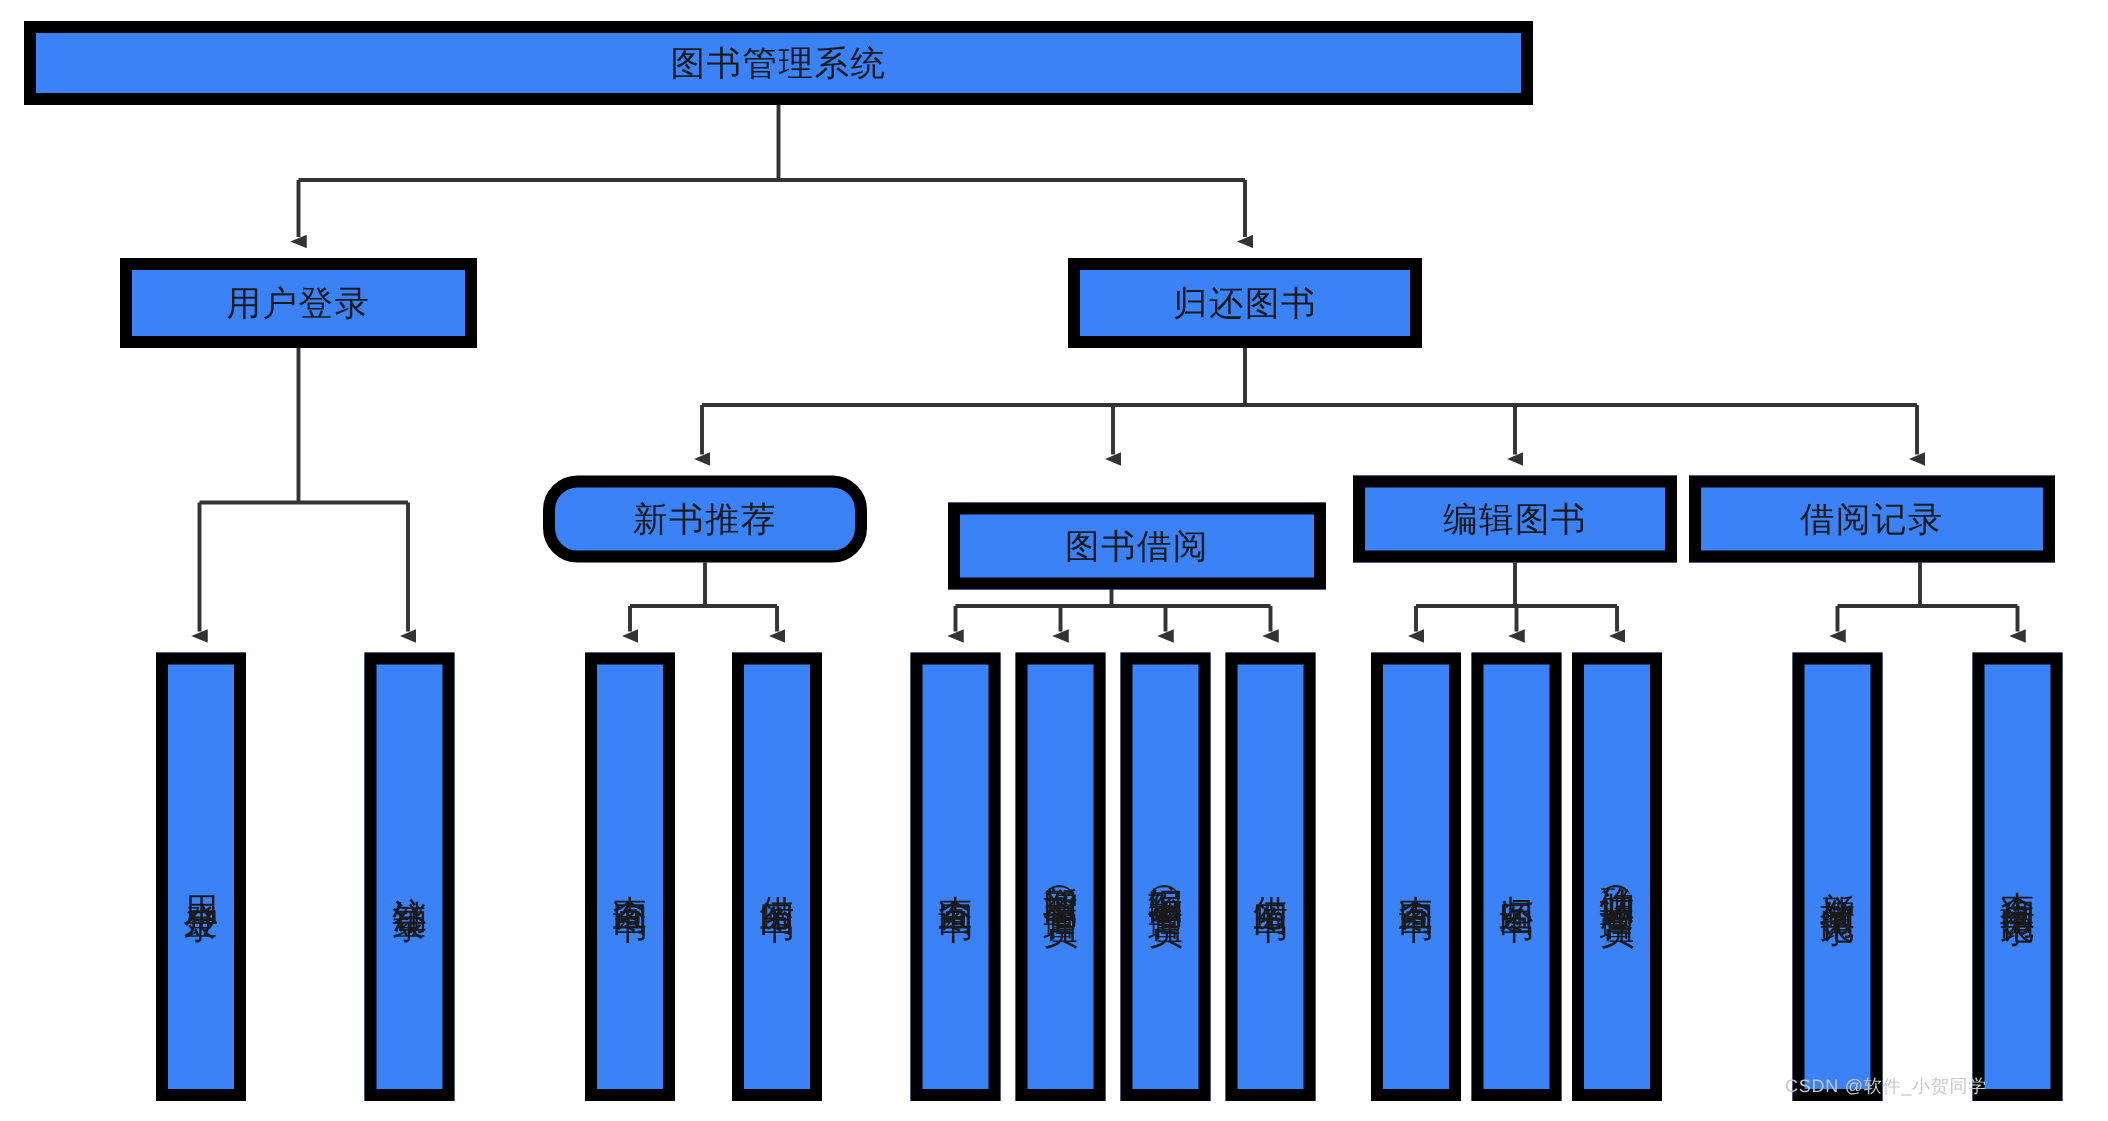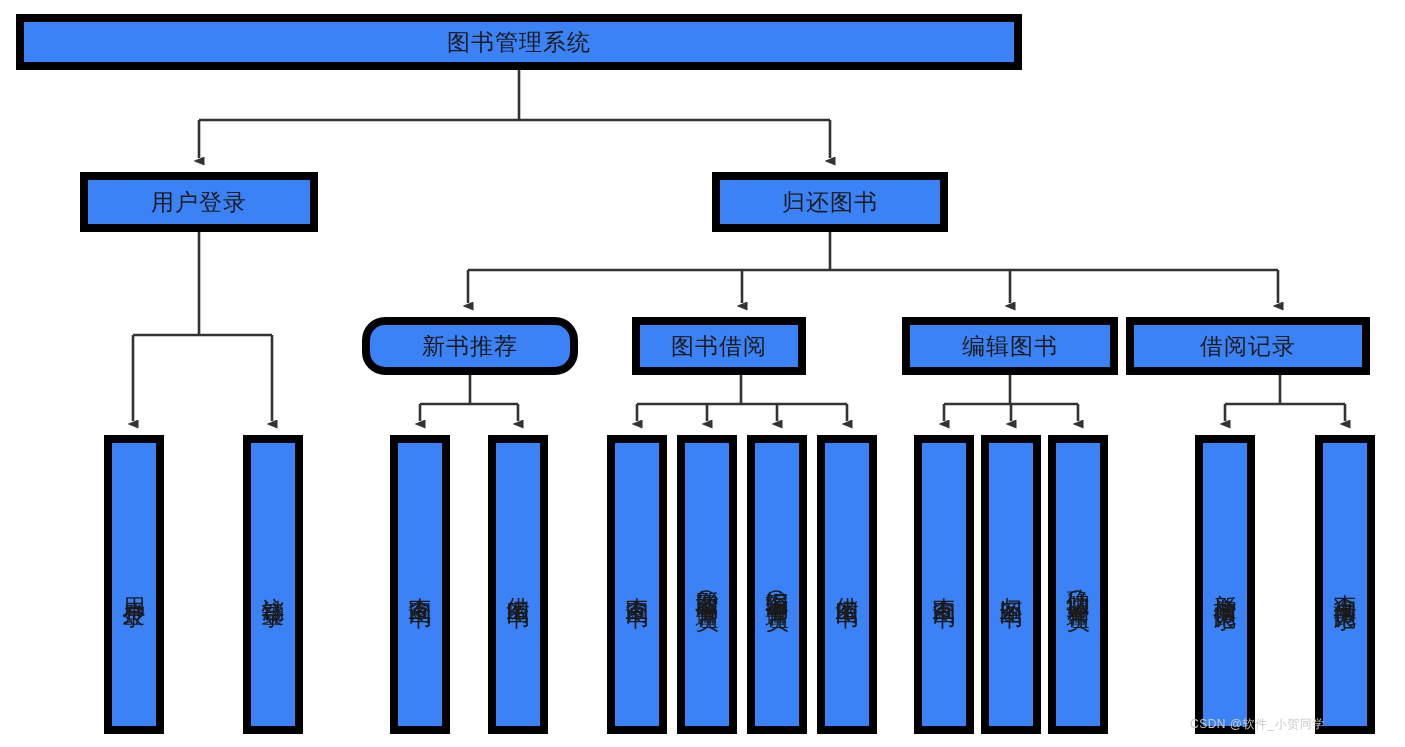--- a/index.html
+++ b/index.html
@@ -113,21 +113,21 @@
       <path d="M1345,404 L1345,421" marker-end="url(#arrow)"></path>
     </g>
   </svg>
 
   <div class="node node-h" style="left: 16px; top: 14px; width: 1006px; height: 56px;">图书管理系统</div>
 
   <div class="node node-h" style="left: 80px; top: 172px; width: 238px; height: 60px;">用户登录</div>
   <div class="node node-h" style="left: 712px; top: 172px; width: 236px; height: 60px;">归还图书</div>
 
   <div class="node node-h" style="left: 362px; top: 317px; width: 216px; height: 58px; border-radius: 23px;">新书推荐</div>
-  <div class="node node-h" style="left: 632px; top: 317px; width: 174px; height: 58px;">图书借阅</div>
+  <div class="node node-h" style="left: 632px; top: 335px; width: 252px; height: 58px;">图书借阅</div>
   <div class="node node-h" style="left: 902px; top: 317px; width: 216px; height: 58px;">编辑图书</div>
   <div class="node node-h" style="left: 1126px; top: 317px; width: 244px; height: 58px;">借阅记录</div>
 
   <div class="node node-v" style="left: 104px; top: 435px; width: 60px; height: 299px;">用户登录</div>
   <div class="node node-v" style="left: 243px; top: 435px; width: 60px; height: 299px;">注销登录</div>
   <div class="node node-v" style="left: 390px; top: 435px; width: 60px; height: 299px;">查询图书</div>
   <div class="node node-v" style="left: 488px; top: 435px; width: 60px; height: 299px;">借阅图书</div>
   <div class="node node-v" style="left: 607px; top: 435px; width: 60px; height: 299px;">查询图书</div>
   <div class="node node-v" style="left: 677px; top: 435px; width: 60px; height: 299px;">新增图书（管理员）</div>
   <div class="node node-v" style="left: 747px; top: 435px; width: 60px; height: 299px;">编辑图书（管理员）</div>

